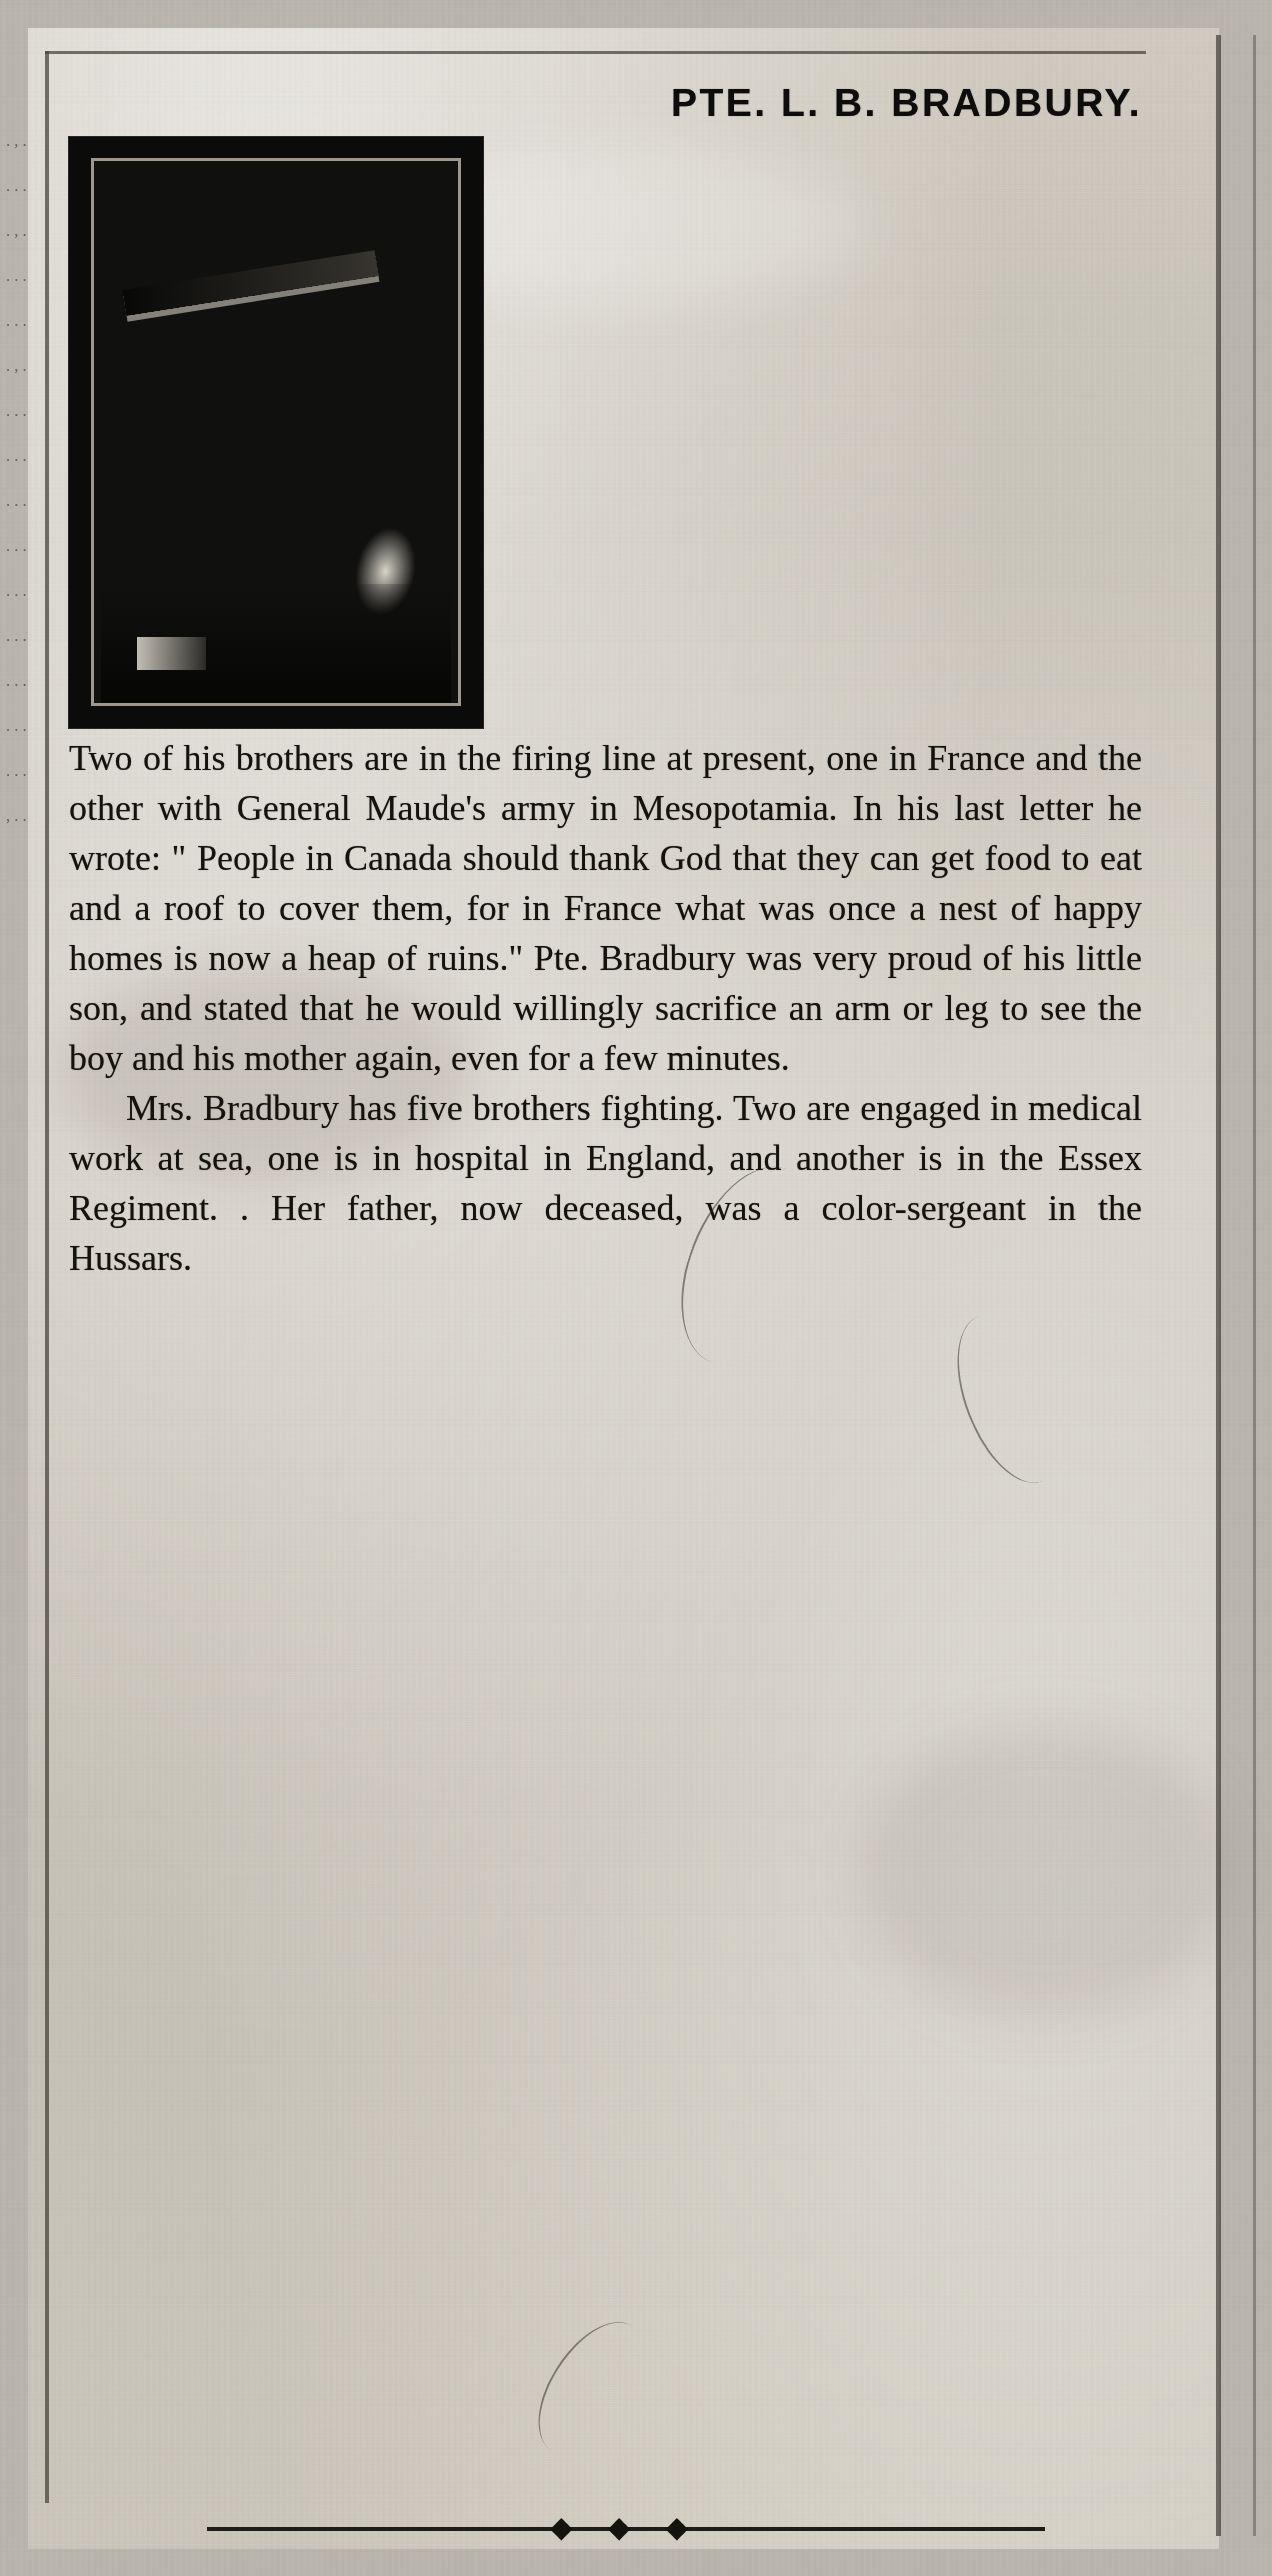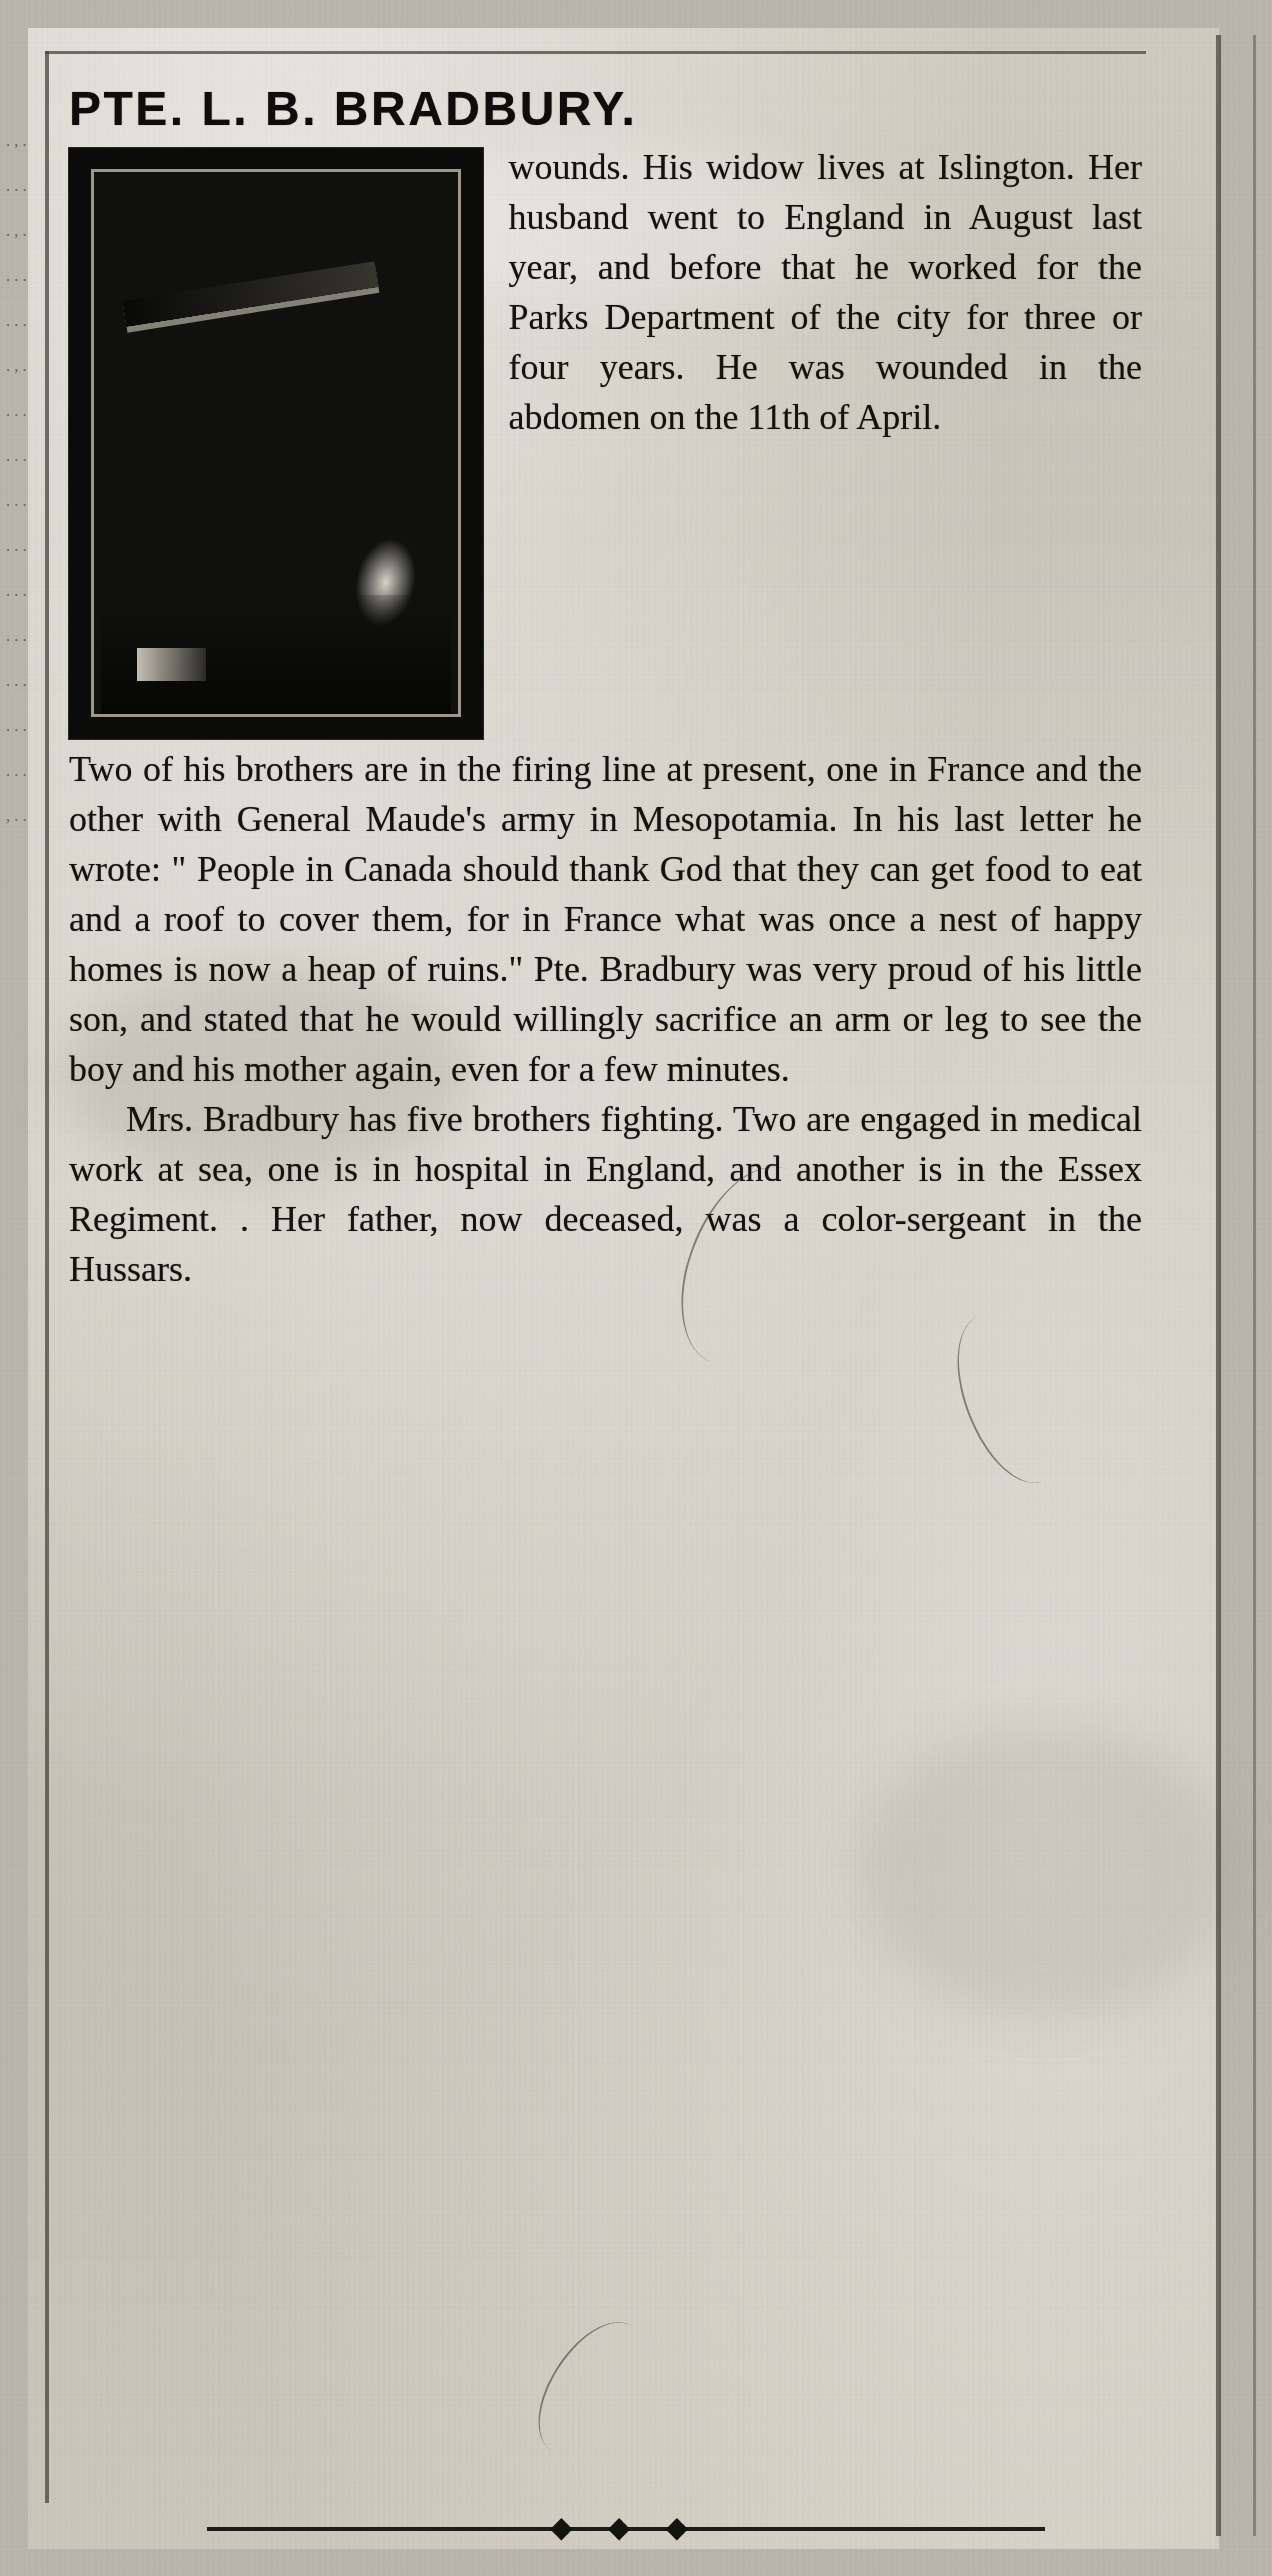--- a/index.html
+++ b/index.html
@@ -83,24 +83,24 @@
   
   .content {
     position: absolute;
     left: 69px;
     top: 69px;
     width: 1073px;
     color: #171512;
   }
 
   .headline {
-    text-align: left;
+    text-align: right;
     font-family: "Liberation Sans", sans-serif;
     font-weight: bold;
-    font-size: 48px;
+    font-size: 39px;
     letter-spacing: 2.5px;
     margin: 11.8px 0 5.9px 0;
     color: #100f0d;
     text-shadow: 0 0 1px rgba(0,0,0,0.55);
   }
 
   .lede, .para, .wrap-text {
     font-family: "Liberation Serif", serif;
     font-size: 36px;
     line-height: 50px;
@@ -252,21 +252,20 @@
     <div class="photo-block clearfix">
       <figure class="photo">
         <div class="photo-inner">
           <div class="portrait"></div>
           <div class="cap-band"></div>
           <div class="collar-light"></div>
           <div class="shoulder"></div>
           <div class="badge-light"></div>
         </div>
       </figure>
-      <div class="wrap-text">wounds. His widow lives at Islington. Her husband went to England in August last year, and before that he worked for the Parks Department of the city for three or four years. He was wounded in the abdomen on the 11th of April.</div>
     </div>
 
     <p class="para">Two of his brothers are in the firing line at present, one in France and the other with General Maude's army in Mesopotamia. In his last letter he wrote: " People in Canada should thank God that they can get food to eat and a roof to cover them, for in France what was once a nest of happy homes is now a heap of ruins." Pte. Bradbury was very proud of his little son, and stated that he would willingly sacrifice an arm or leg to see the boy and his mother again, even for a few minutes.</p>
     <p class="para para-indent">Mrs. Bradbury has five brothers fighting. Two are engaged in medical work at sea, one is in hospital in England, and another is in the Essex Regiment. . Her father, now deceased, was a color-sergeant in the Hussars.</p>
 
   </div>
 
   <div class="scribble scribble-1"></div>
   <div class="scribble scribble-2"></div>
   <div class="scribble scribble-3"></div>

